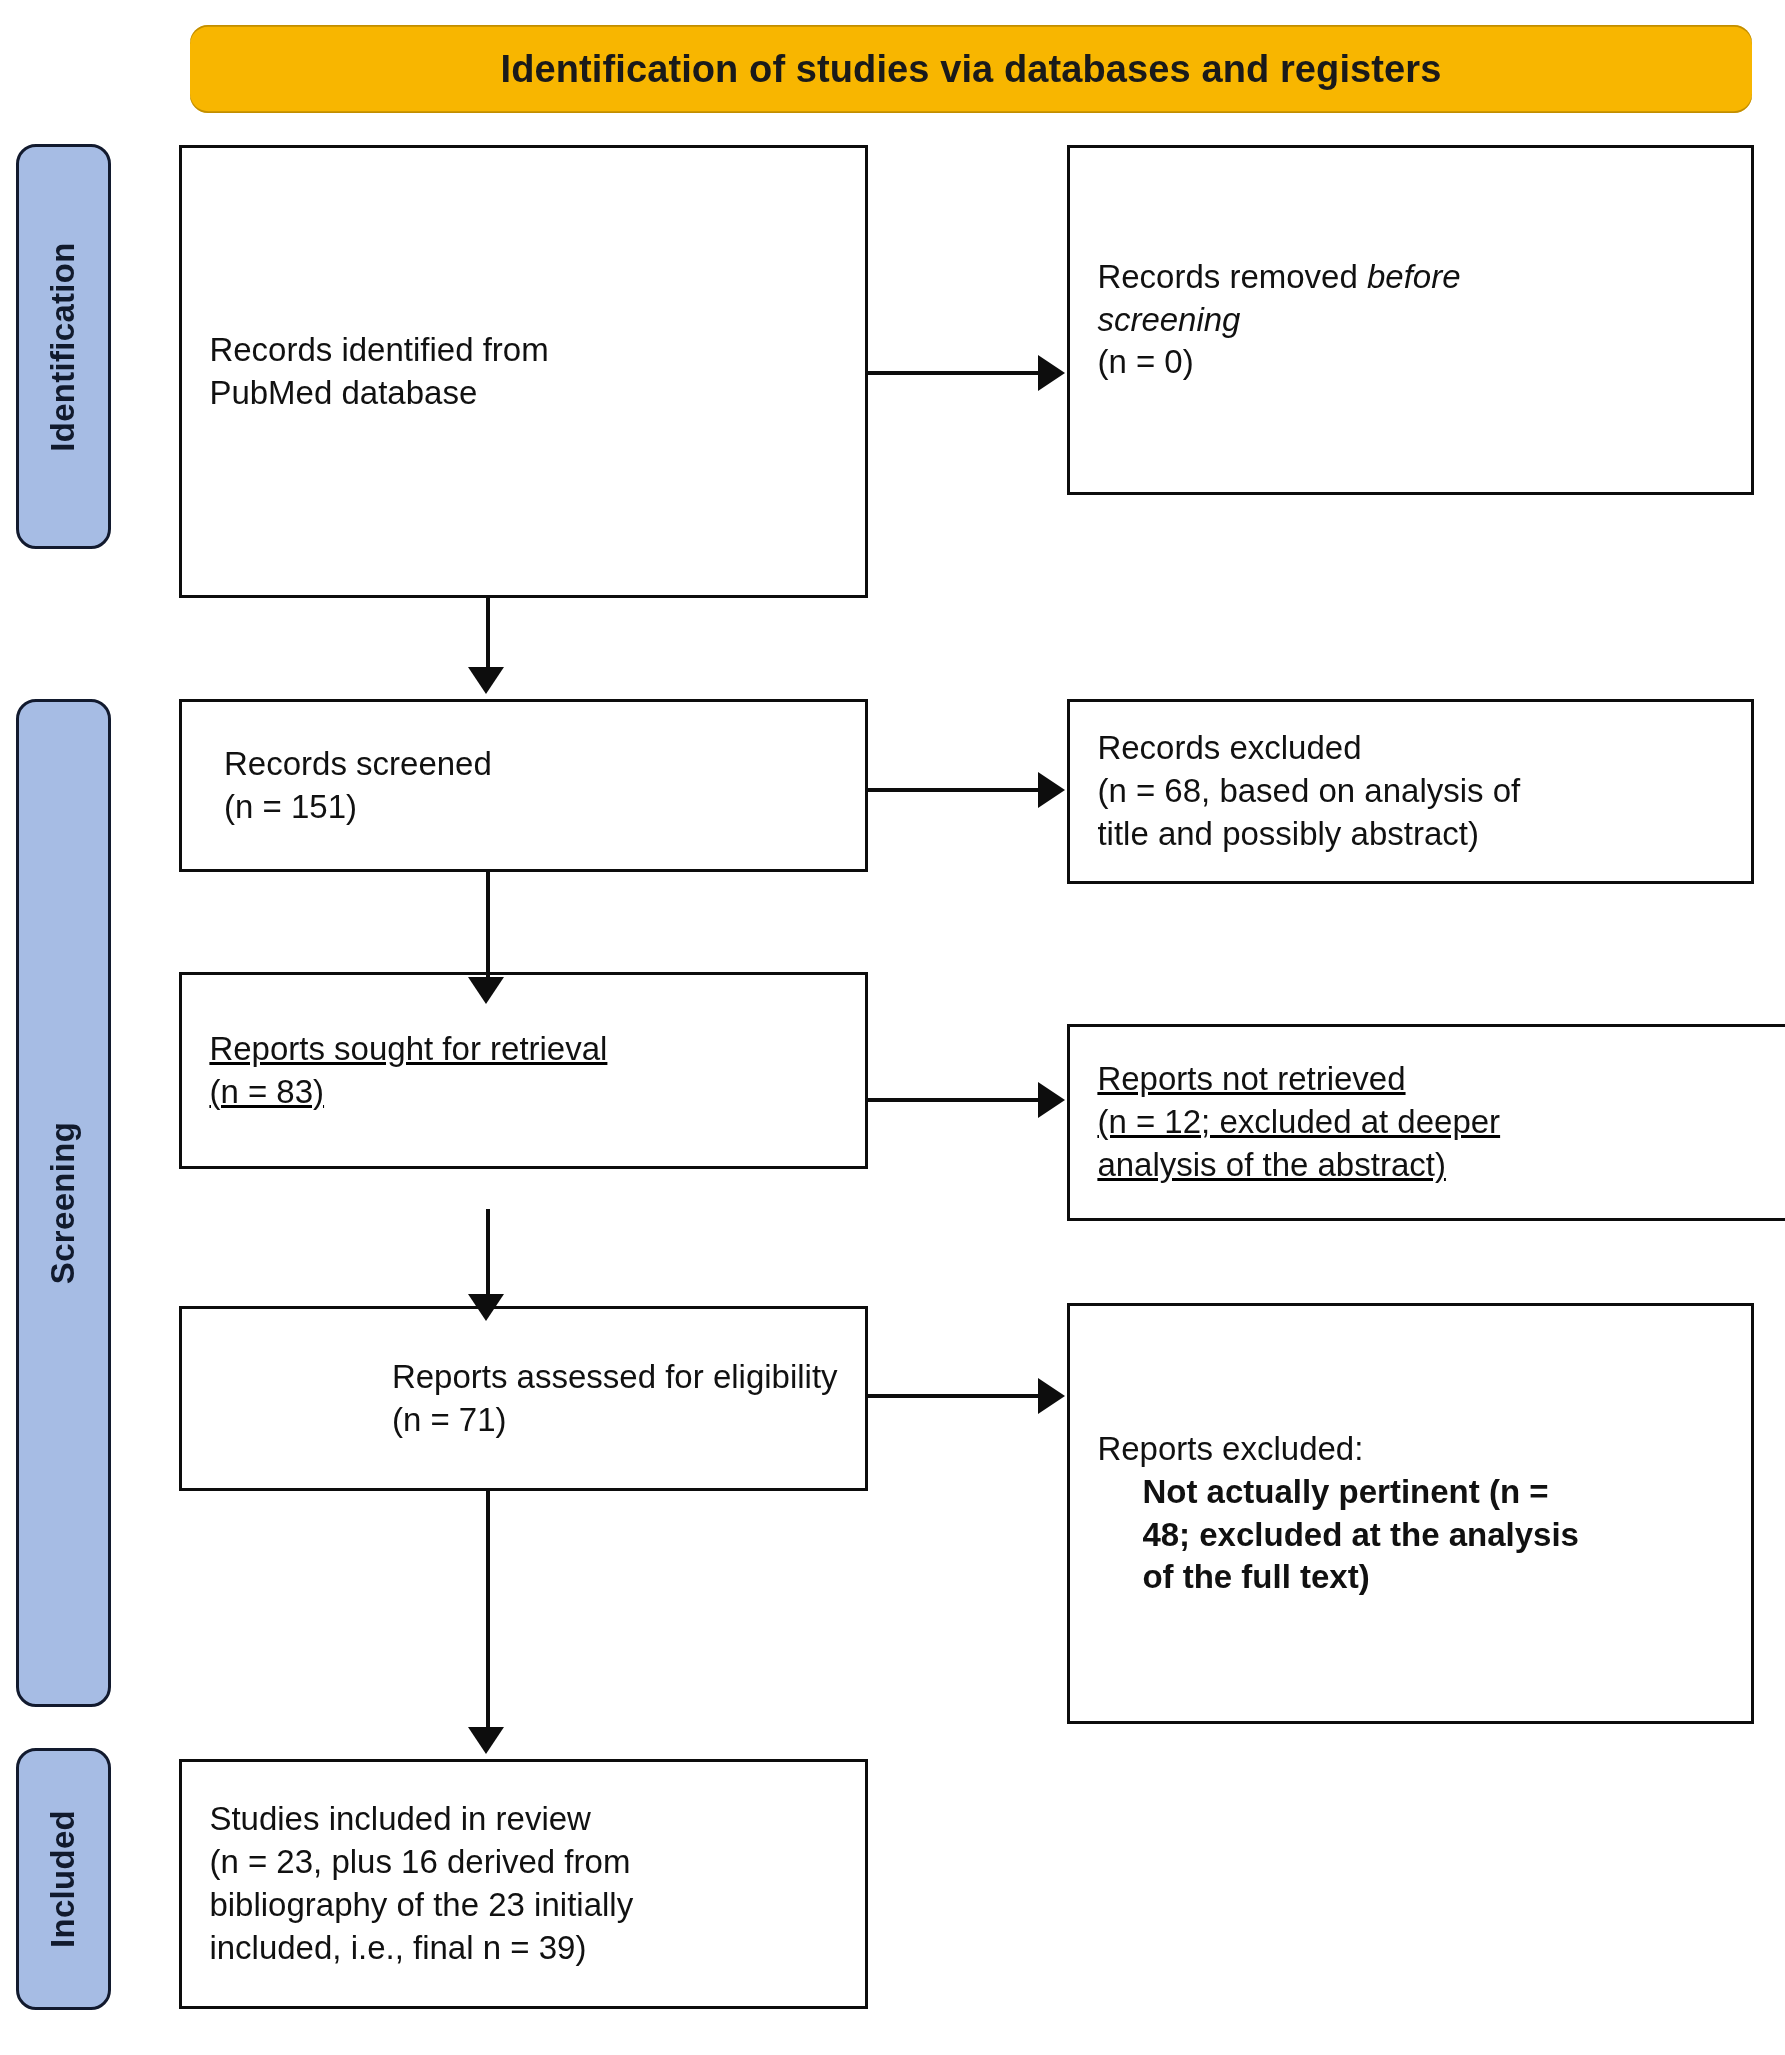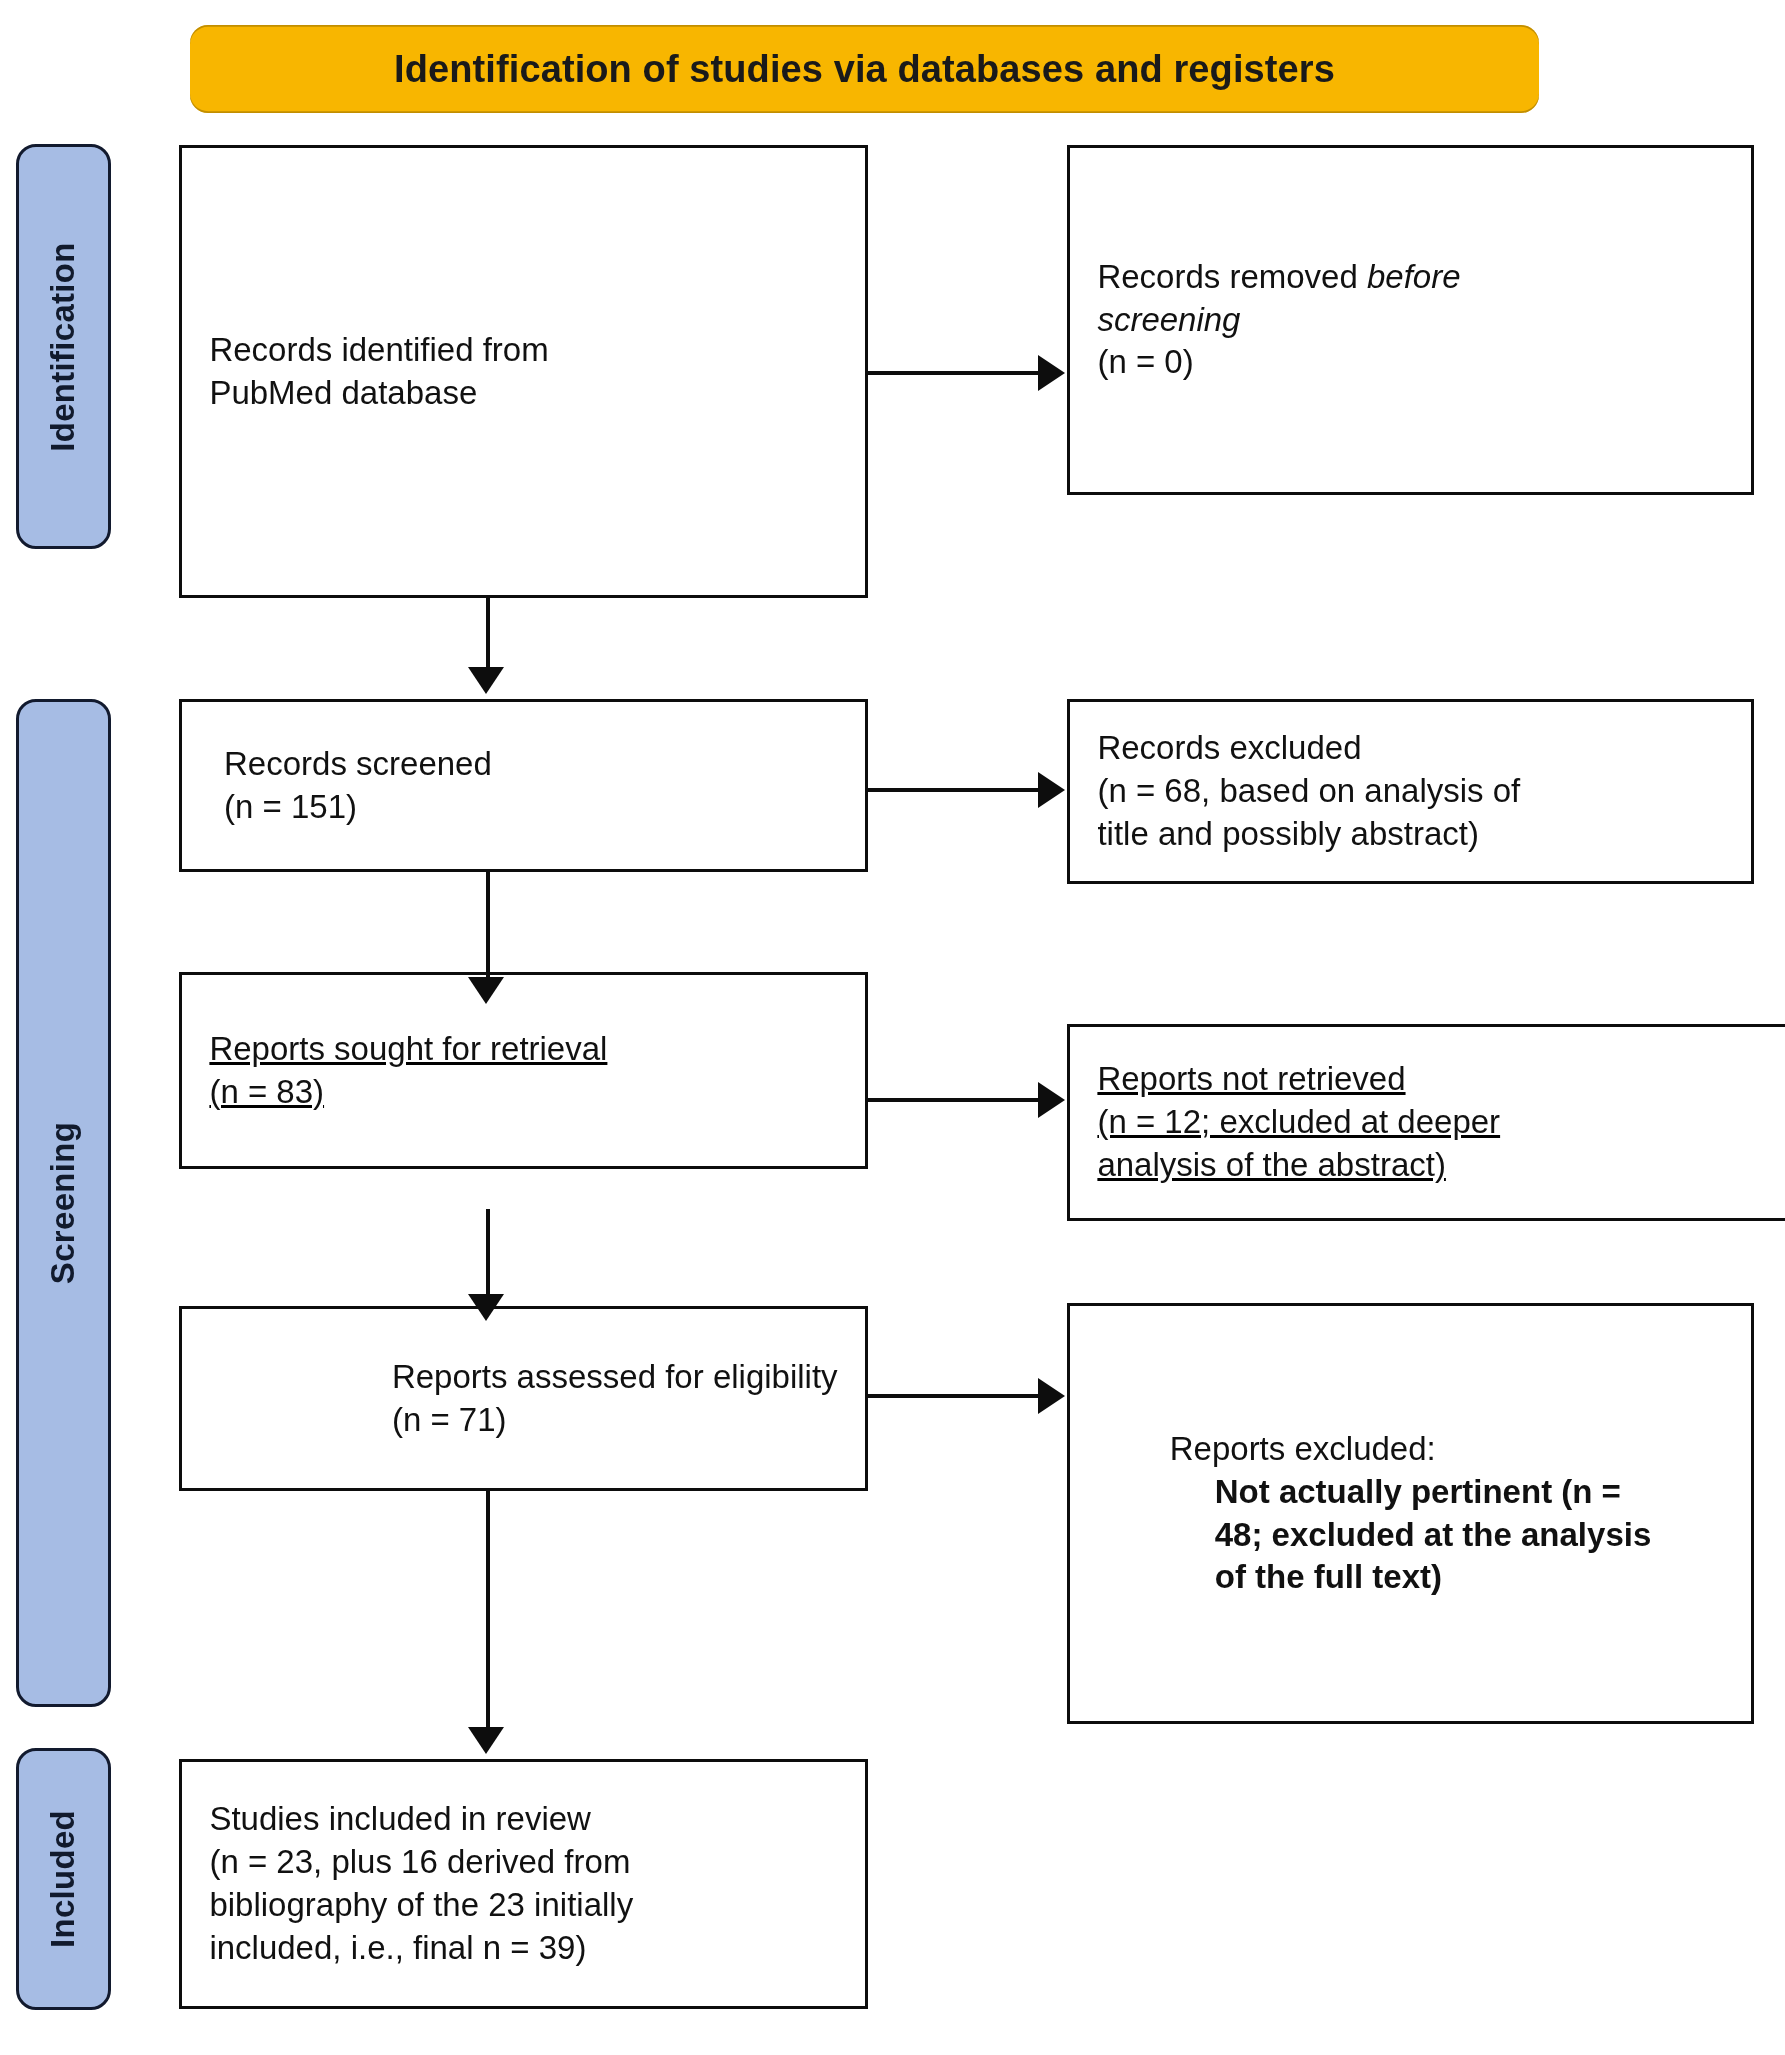--- a/index.html
+++ b/index.html
@@ -16,21 +16,21 @@
     height: 2056px;
     background: #ffffff;
     overflow: hidden;
   }
 
   
   .banner {
     position: absolute;
     left: 190px;
     top: 25px;
-    width: 1349px;
+    width: 1562px;
     height: 88px;
     background: #F8B600;
     border-radius: 18px;
     box-shadow: inset 0 1.8px 0 rgba(150,110,0,.55), inset 0 -1.8px 0 rgba(150,110,0,.55);
     display: flex;
     align-items: center;
     justify-content: center;
   }
   .banner-text {
     font-size: 38px;
@@ -86,21 +86,21 @@
   #box-identified  { left: 179px;  top: 145px;  width: 689px; height: 453px; }
   #box-screened    { left: 179px;  top: 699px; width: 689px; height: 173px; padding-left: 42px; }
   #box-sought      { left: 179px;  top: 972px; width: 689px; height: 197px; text-decoration: underline; }
   #box-assessed    { left: 179px;  top: 1306px; width: 689px; height: 185px; justify-content: flex-end; }
   #box-included    { left: 179px;  top: 1759px; width: 689px; height: 250px; }
 
   
   #box-removed     { left: 1067px; top: 145px;  width: 687px; height: 350px; }
   #box-excluded1   { left: 1067px; top: 699px; width: 687px; height: 185px; }
   #box-notretr     { left: 1067px; top: 1024px; width: 757px; height: 197px; text-decoration: underline; }
-  #box-excluded2   { left: 1067px; top: 1303px; width: 687px; height: 421px; justify-content: center; }
+  #box-excluded2   { left: 1067px; top: 1303px; width: 687px; height: 421px; }
 
   
   .vline {
     position: absolute;
     width: 4.2px;
     background: #0d0d0d;
   }
   .vhead {
     position: absolute;
     width: 0; height: 0;

